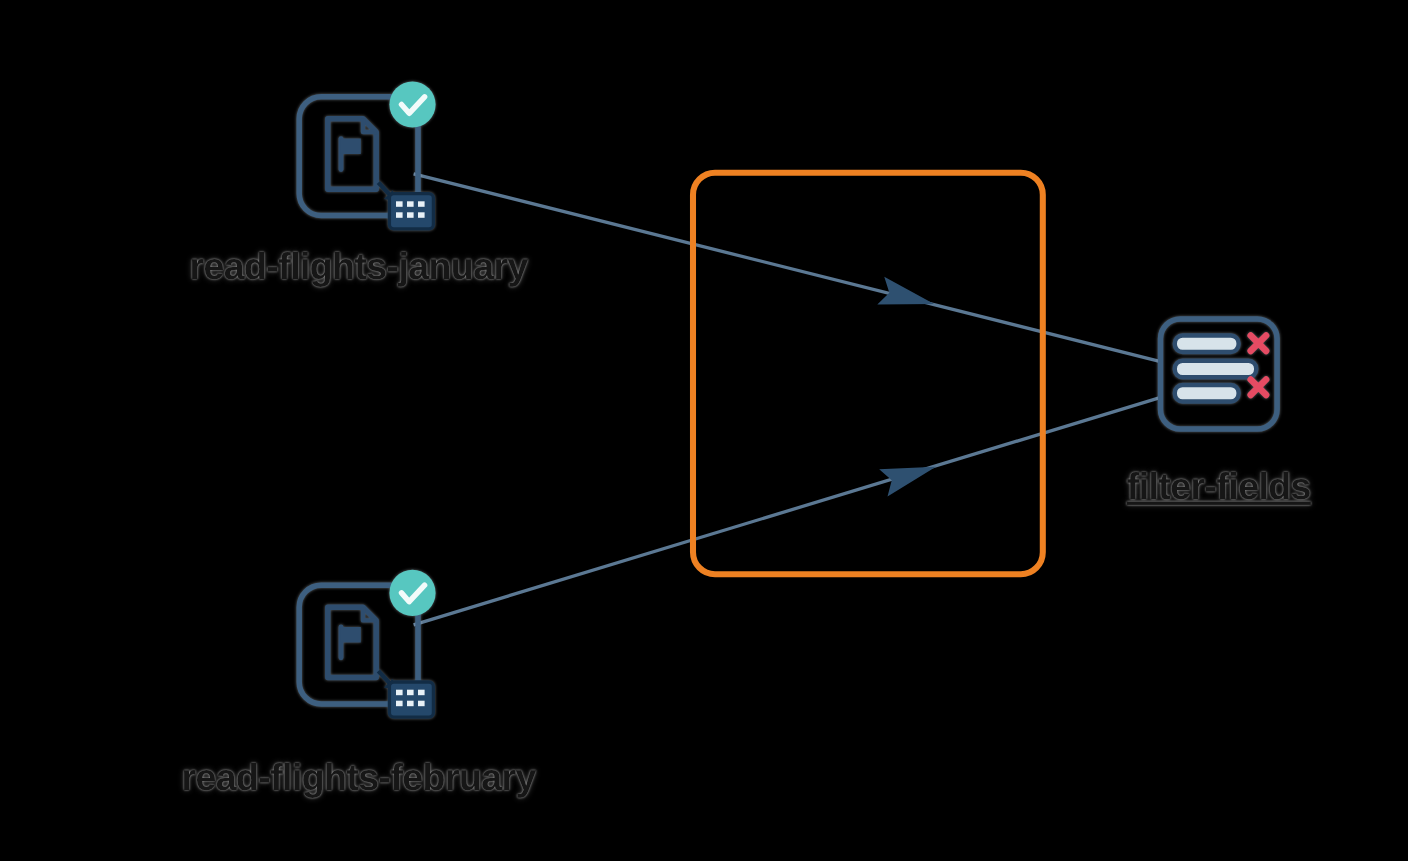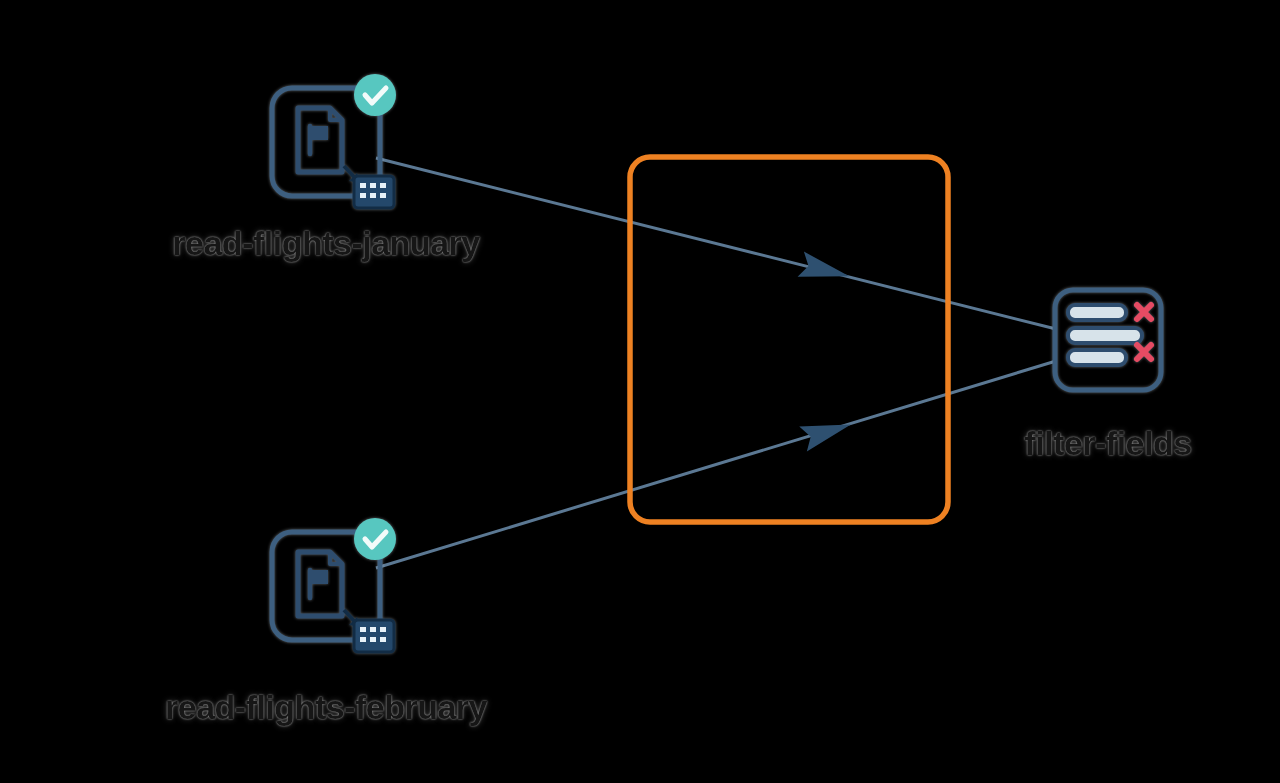--- a/index.html
+++ b/index.html
@@ -114,16 +114,16 @@
       <g stroke="#2e4d6e" stroke-width="4">
         <rect x="19" y="21" width="58" height="15" rx="7" fill="#d7e3ea"></rect>
         <rect x="19" y="44" width="74" height="15" rx="7" fill="#d7e3ea"></rect>
         <rect x="19" y="66" width="58" height="15" rx="7" fill="#d7e3ea"></rect>
       </g>
       <g stroke-width="6" stroke-linecap="round" fill="none" stroke="#e54b63">
         <path d="M88 21 L102 35 M102 21 L88 35"></path>
         <path d="M88 61 L102 75 M102 61 L88 75"></path>
       </g>
     </svg>
-    <div class="node-label" style="top:140px;">filter-fields</div>
+    <div class="node-label" style="top:140px;text-decoration:underline;">filter-fields</div>
   </div>
 
 </div>
 
 </body></html>

